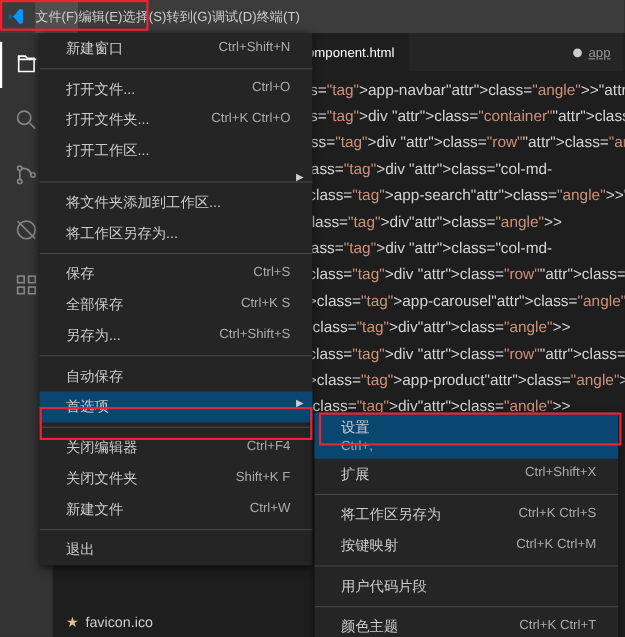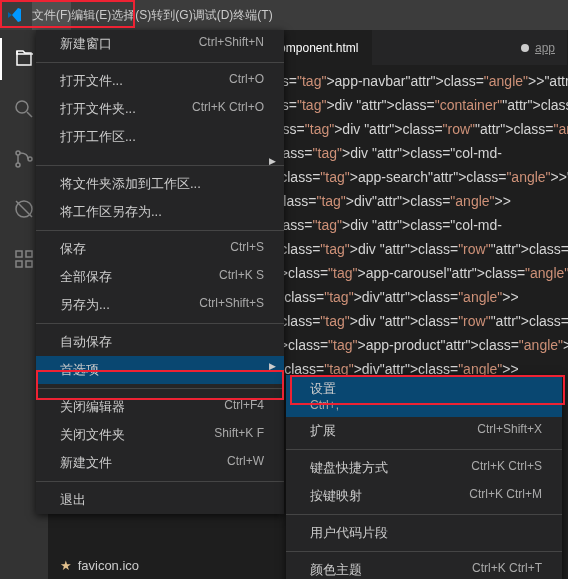--- a/index.html
+++ b/index.html
@@ -205,21 +205,21 @@
     <div class="dd-item hover">
       <span>设置</span>
       <span class="shortcut">Ctrl+,</span>
     </div>
     <div class="dd-item">
       <span>扩展</span>
       <span class="shortcut">Ctrl+Shift+X</span>
     </div>
     <div class="dd-sep"></div>
     <div class="dd-item">
-      <span>键盘快捷方式</span>
+      <span>将工作区另存为</span>
       <span class="shortcut">Ctrl+K Ctrl+S</span>
     </div>
     <div class="dd-item">
       <span>按键映射</span>
       <span class="shortcut">Ctrl+K Ctrl+M</span>
     </div>
     <div class="dd-sep"></div>
     <div class="dd-item">
       <span>用户代码片段</span>
     </div>

